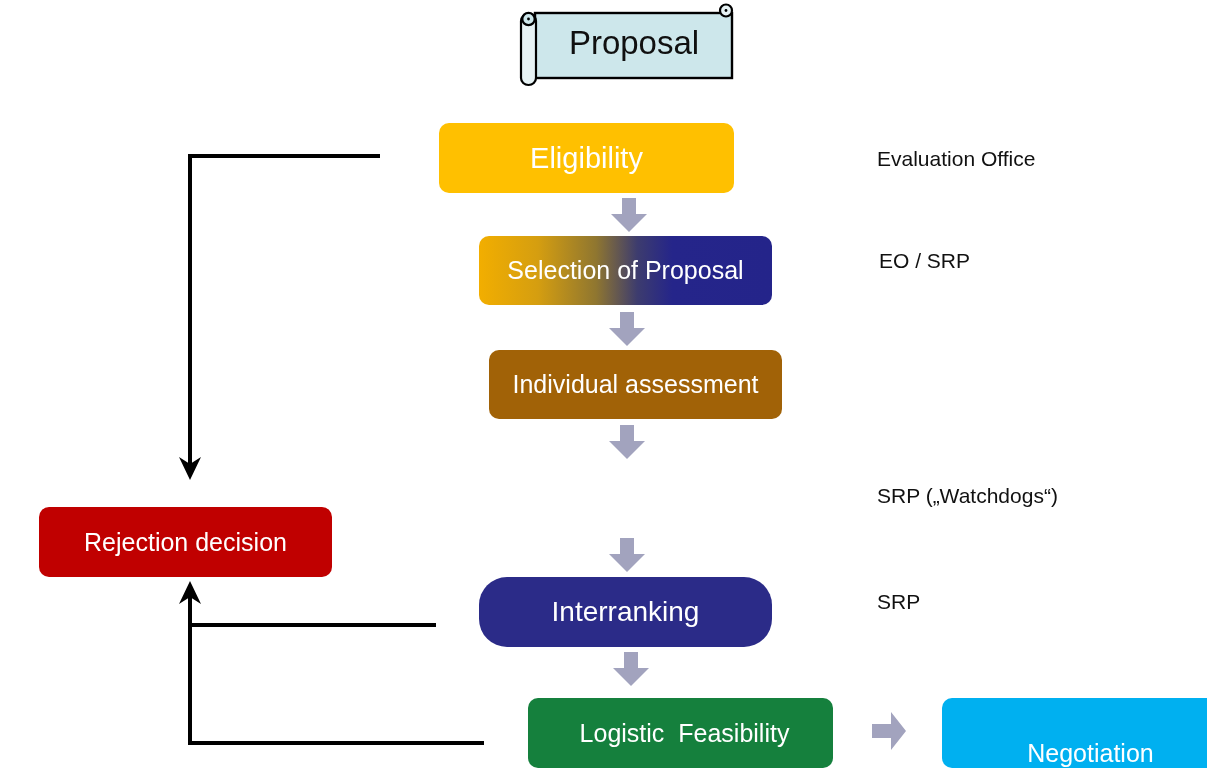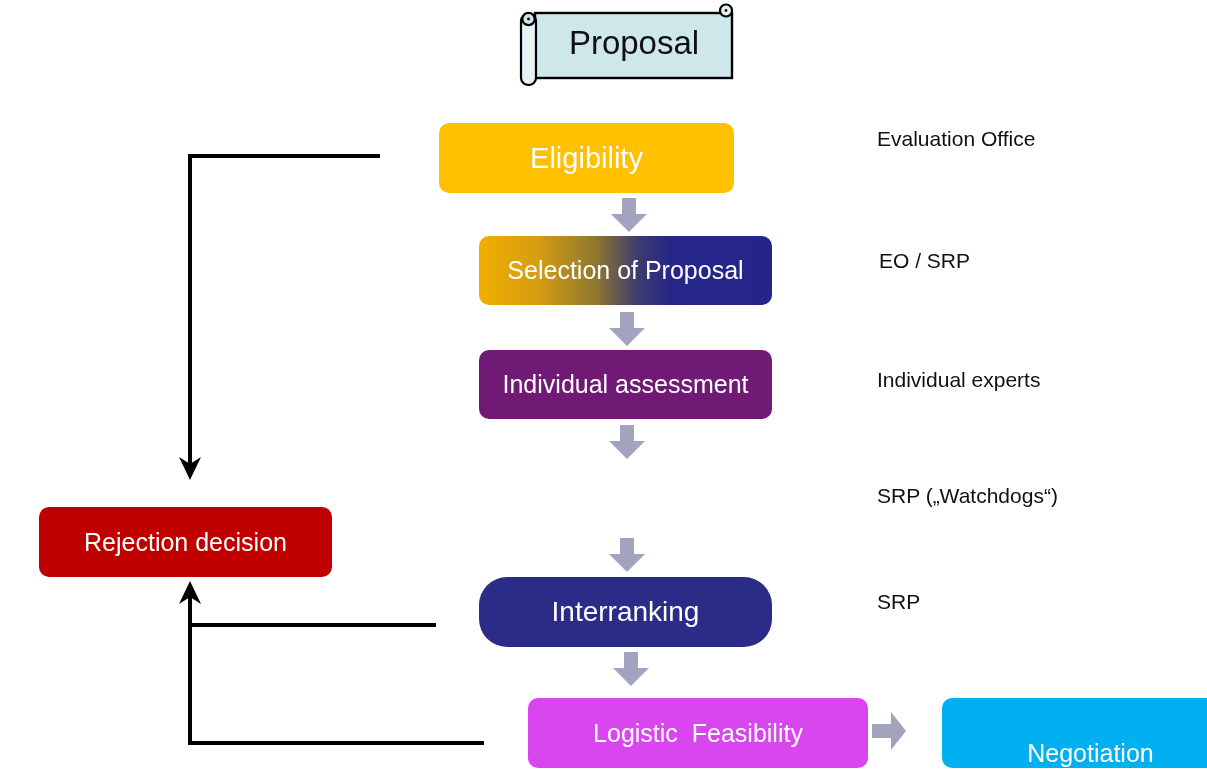--- a/index.html
+++ b/index.html
@@ -17,33 +17,33 @@
     border-radius:10px;
     color:#ffffff;
     font-size:26px;
     white-space:pre;
     text-align:center;
   }
   .box-eligibility{left:405px;top:123px;width:295px;height:70px;background:#FFC000;font-size:29px;}
   .box-selection{left:445px;top:236px;width:293px;height:69px;
     background:linear-gradient(90deg,#F2AE00 0%,#D59E10 20%,#8F7630 40%,#3D3C6E 54%,#25258A 66%,#24248A 100%);
     font-size:25px;}
-  .box-individual{left:445px;top:350px;width:293px;height:69px;background:#701a75;font-size:25px;}
+  .box-individual{left:455px;top:350px;width:293px;height:69px;background:#a16207;font-size:25px;}
   .box-consensus{left:445px;top:463px;width:293px;height:69px;background:#2B2B88;font-size:25px;}
   .box-interranking{left:445px;top:577px;width:293px;height:70px;background:#2B2B88;font-size:28px;border-radius:28px;}
-  .box-logistic{left:494px;top:698px;width:340px;height:70px;background:#d946ef;font-size:25px;}
+  .box-logistic{left:494px;top:698px;width:297px;height:70px;background:#15803d;font-size:25px;padding-left:8px;}
   .box-negotiation{left:908px;top:698px;width:297px;height:70px;background:#00B0F0;font-size:25px;align-items:flex-end;}
   .box-rejection{left:5px;top:507px;width:293px;height:70px;background:#C00000;font-size:25px;}
   .actor{
     position:absolute;
     color:#111111;
     font-size:21px;
     white-space:pre;
   }
-  .actor-1{left:843px;top:127px;}
+  .actor-1{left:843px;top:147px;}
   .actor-2{left:845px;top:249px;}
   .actor-3{left:843px;top:368px;}
   .actor-4{left:843px;top:484px;}
   .actor-5{left:843px;top:590px;}
   .flow-arrow{position:absolute;}
   .proposal-text{
     position:absolute;left:500px;top:24px;width:200px;
     text-align:center;color:#101010;font-size:33px;
   }
   svg{display:block;}
@@ -91,21 +91,20 @@
   </div>
   <div class="box box-negotiation">
     <span>Negotiation</span>
   </div>
   <div class="box box-rejection">
     <span>Rejection decision</span>
   </div>
 
   <div class="actor actor-1">Evaluation Office</div>
   <div class="actor actor-2">EO / SRP</div>
-  <div class="actor actor-3">Individual experts</div>
   <div class="actor actor-4">SRP („Watchdogs“)</div>
   <div class="actor actor-5">SRP</div>
 
   <svg class="flow-arrow" style="left:577px;top:198px;" width="36" height="34" viewBox="0 0 36 34">
     <polygon points="11,0 25,0 25,16 36,16 18,34 0,16 11,16" fill="#A2A3BE"></polygon>
   </svg>
   <svg class="flow-arrow" style="left:575px;top:312px;" width="36" height="34" viewBox="0 0 36 34">
     <polygon points="11,0 25,0 25,16 36,16 18,34 0,16 11,16" fill="#A2A3BE"></polygon>
   </svg>
   <svg class="flow-arrow" style="left:575px;top:425px;" width="36" height="34" viewBox="0 0 36 34">

